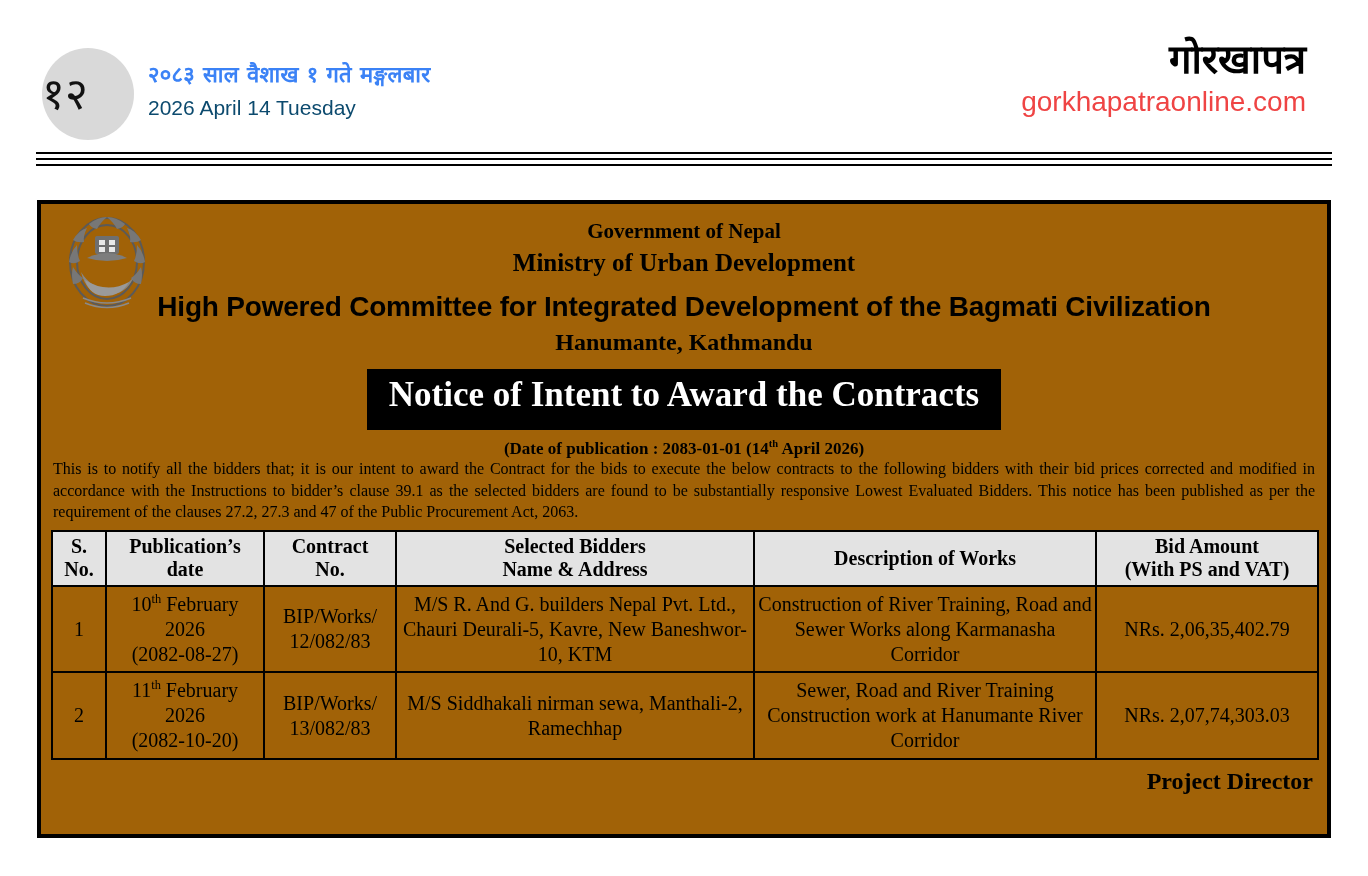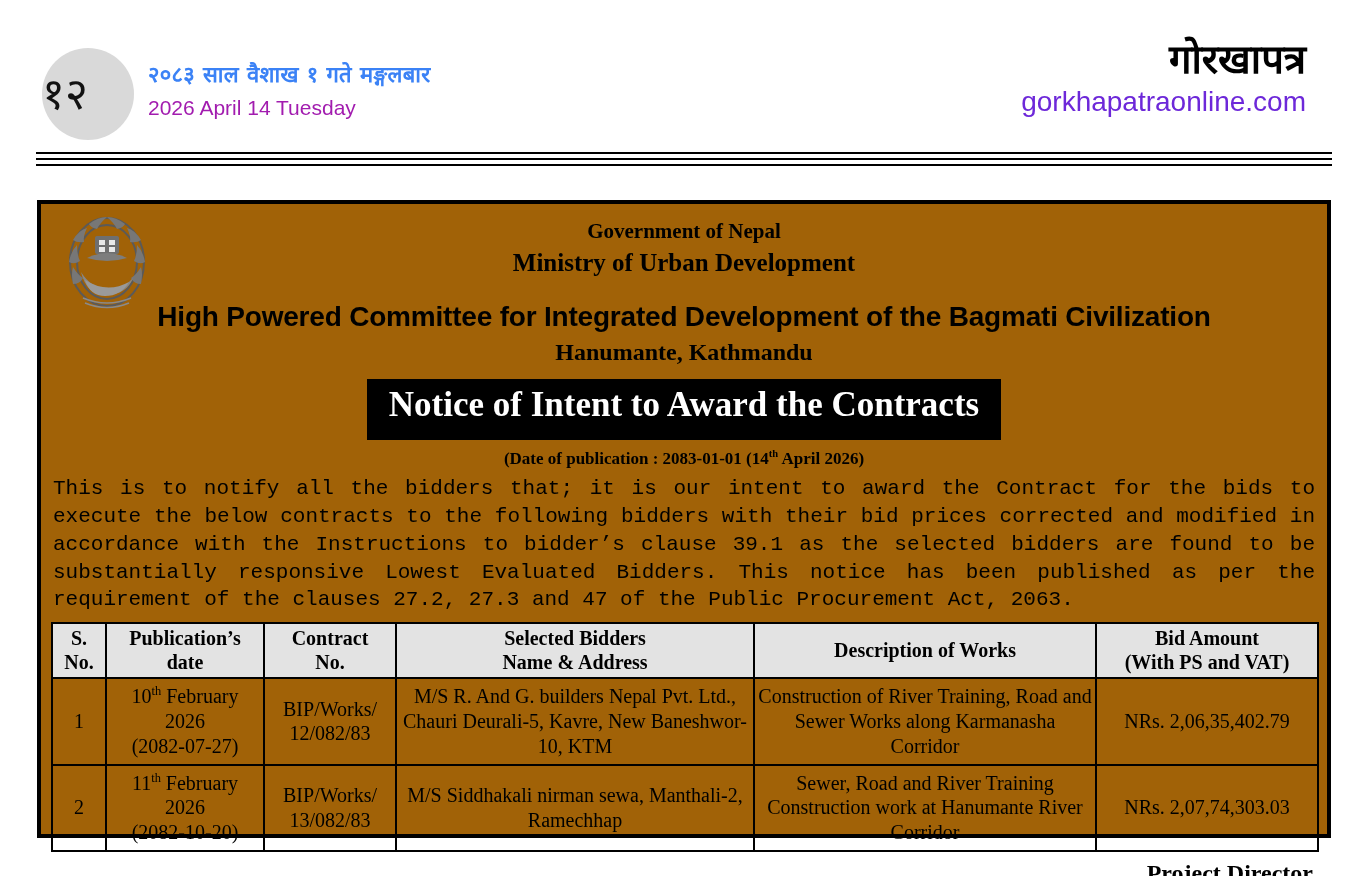--- a/index.html
+++ b/index.html
@@ -50,42 +50,42 @@
     font-family: "DejaVu Sans", sans-serif;
     font-size: 22px;
     font-weight: 600;
     letter-spacing: 0.3px;
     color: #3b82f6;
     white-space: nowrap;
   }
   .date-en {
     font-family: "Liberation Sans", sans-serif;
     font-size: 21px;
-    color: #a21caf;
+    color: #0c4a6e;
     margin-top: 8px;
     white-space: nowrap;
   }
 
   .brand-block {
     position: absolute;
     right: 62px; top: 38px;
     text-align: right;
   }
   .brand-np {
     font-family: "DejaVu Sans", sans-serif;
     font-size: 40px;
     font-weight: 700;
     line-height: 1.05;
     color: #000;
     white-space: nowrap;
   }
   .brand-url {
     font-family: "Liberation Sans", sans-serif;
     font-size: 28px;
-    color: #6d28d9;
+    color: #ef4444;
     margin-top: 6px;
     white-space: nowrap;
   }
 
   .rule-group {
     position: absolute;
     left: 36px; top: 152px;
     width: 1296px;
   }
   .rule { height: 2px; background: #000; }
@@ -122,21 +122,21 @@
     font-size: 25px;
     line-height: 1.3;
     margin-top: 3px;
   }
   .org-hpc {
     font-family: "Liberation Sans", sans-serif;
     font-weight: bold;
     font-size: 28px;
     line-height: 1.2;
     letter-spacing: -0.2px;
-    margin-top: 20px;
+    margin-top: 10px;
     white-space: nowrap;
   }
   .org-addr {
     font-family: "Liberation Serif", serif;
     font-weight: bold;
     font-size: 24px;
     line-height: 1.3;
     margin-top: 4px;
   }
 
@@ -159,26 +159,25 @@
   .pub-date {
     text-align: center;
     font-family: "Liberation Serif", serif;
     font-weight: bold;
     font-size: 17px;
     margin-top: 8px;
   }
   .pub-date sup { font-size: 0.62em; vertical-align: super; }
 
   .body-para {
-    font-family: Liberation Mono, monospace;
-    font-size: 21px;
+    font-family: Liberation Serif, serif;
+    font-size: 16px;
     line-height: 1.32;
     text-align: justify;
     text-justify: inter-word;
-    margin-top: 7px;
     padding: 0 2px;
   }
 
   
   table.bids {
     width: 100%;
     border-collapse: collapse;
     margin-top: 8px;
     table-layout: fixed;
   }
@@ -332,21 +331,21 @@
             <span>(With PS and VAT)</span>
           </th>
         </tr>
       </thead>
       <tbody>
         <tr>
           <td class="sn">1</td>
           <td>
             <span>10</span><sup class="ord">th</sup><span> February</span><br>
             <span>2026</span><br>
-            <span>(2082-07-27)</span>
+            <span>(2082-08-27)</span>
           </td>
           <td>
             <span>BIP/Works/</span><br>
             <span>12/082/83</span>
           </td>
           <td>M/S R. And G. builders Nepal Pvt. Ltd., Chauri Deurali-5, Kavre, New Baneshwor-10, KTM</td>
           <td>Construction of River Training, Road and Sewer Works along Karmanasha Corridor</td>
           <td class="amount">NRs.  2,06,35,402.79</td>
         </tr>
         <tr>

